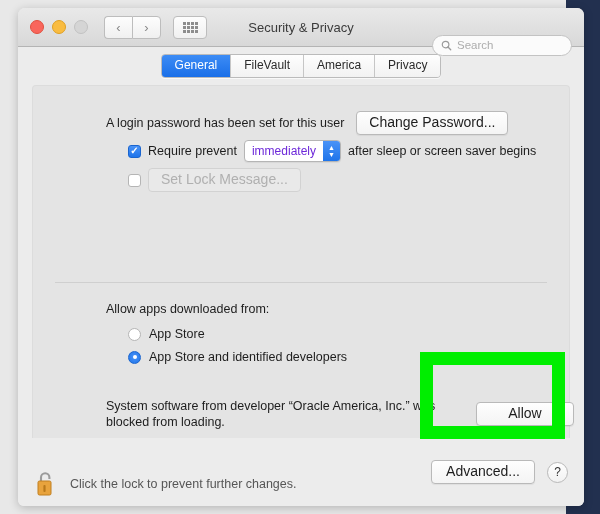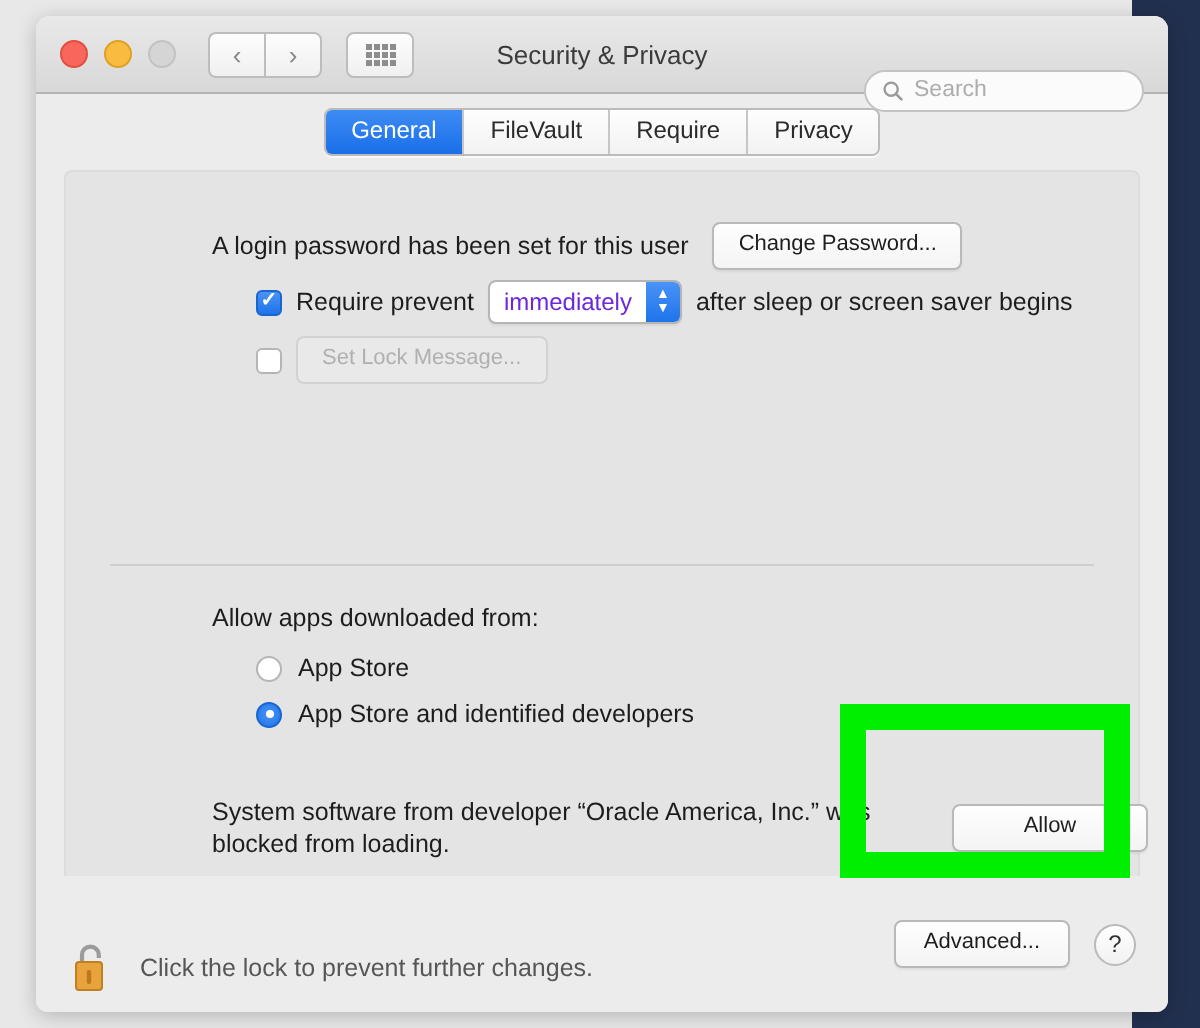--- a/index.html
+++ b/index.html
@@ -164,21 +164,21 @@
 
   .lbl {
     font-size: 12.5px;
     color: #1d1d1d;
   }
 
   .push-btn {
     background: linear-gradient(to bottom,#fefefe,#f4f4f4);
     border: 1px solid #b9b9b9;
     border-radius: 4px;
-    font-size: 11px;
+    font-size: 14px;
     color: #1d1d1d;
     padding: 3px 12px 4px;
     line-height: 15px;
     box-shadow: 0 1px 1px rgba(0,0,0,0.06);
     white-space: nowrap;
   }
   .push-btn.disabled {
     color: #b0b0b0;
     background: #e9e9e9;
     border-color: #d2d2d2;
@@ -353,21 +353,21 @@
         <line x1="7.6" y1="7.6" x2="10.6" y2="10.6" stroke="#9a9a9a" stroke-width="1.4" stroke-linecap="round"></line>
       </svg>
       <span class="ph">Search</span>
     </div>
   </div>
 
   <div class="tabbar">
     <div class="tabs">
       <div class="tab active">General</div>
       <div class="tab">FileVault</div>
-      <div class="tab">Require</div>
+      <div class="tab">America</div>
       <div class="tab">Privacy</div>
     </div>
   </div>
 
   <div class="pane">
 
     <div class="row" style="position:absolute; left:73px; top:25px; gap:12px;">
       <span class="lbl">A login password has been set for this user</span>
       <button class="push-btn">Change Password...</button>
     </div>

